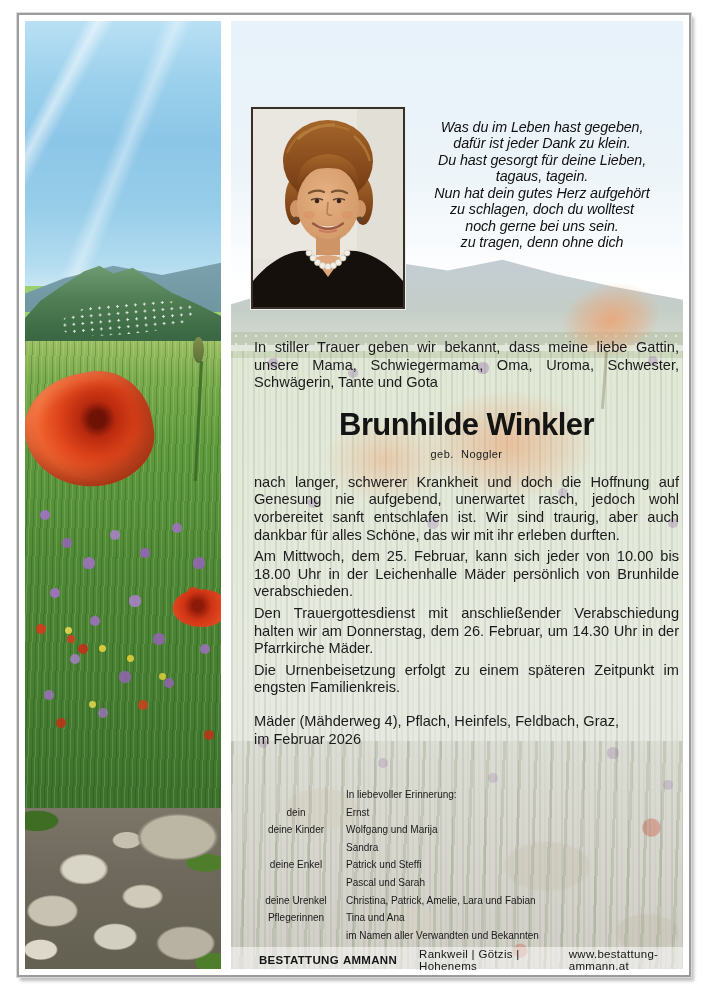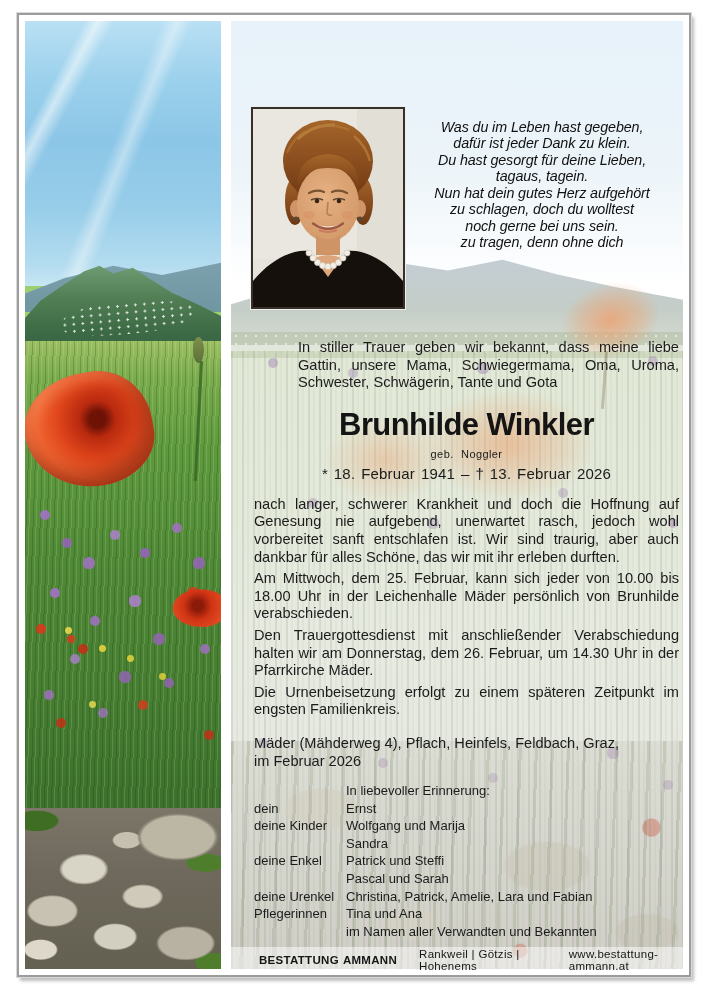--- a/index.html
+++ b/index.html
@@ -117,31 +117,31 @@
       radial-gradient(circle 11px at 64% 92%,rgba(200,70,45,.3) 0 60%,transparent 70%),
       linear-gradient(180deg,rgba(160,155,140,.14),rgba(150,145,130,.26));}
 
   
   .top-row{display:flex;margin:86px 0 0 -3px;}
   .portrait{width:150px;height:198px;flex:none;border:2px solid #35302a;background:#e9e7e0;box-shadow:0 0 0 1px #efeeea;}
   .portrait svg{display:block;}
   .poem{flex:1;padding-top:12px;font-style:italic;font-size:14.3px;line-height:16.45px;text-align:center;color:#101010;letter-spacing:-0.1px;}
 
   
-  .announcement{margin:30px 0 0 0;text-align:justify;font-size:14.6px;line-height:17.6px;padding-left:44px;}
+  .announcement{margin:30px 0 0 0;text-align:justify;font-size:14.6px;line-height:17.6px;}
   .name-block{text-align:center;margin-top:16px;}
   .name-block h1{margin:0;font-size:31px;line-height:34px;font-weight:700;letter-spacing:-0.6px;color:#141414;}
   .maiden{margin-top:6px;font-size:11px;letter-spacing:.4px;word-spacing:4px;}
   .dates{margin-top:5px;font-size:15px;letter-spacing:.2px;word-spacing:1.5px;}
   .paras{margin-top:14px;}
   .paras p{margin:0 0 4px 0;text-align:justify;font-size:14.6px;line-height:17.6px;}
   .address{margin-top:16px;font-size:14.6px;line-height:17.6px;}
-  .remembrance{margin-top:12px;font-size:13px;line-height:17.6px;}
+  .remembrance{margin-top:38px;font-size:10px;line-height:17.6px;}
   .rem-row{display:flex;}
-  .rem-label{flex:none;width:84px;text-align:left;padding-right:8px;}
+  .rem-label{flex:none;width:84px;text-align:center;padding-right:8px;}
   .rem-value{flex:1;}
 
   
   .footer{position:absolute;left:10px;right:0;bottom:-4px;height:26px;z-index:3;
     display:flex;align-items:center;padding-left:28px;box-sizing:border-box;
     background:rgba(255,255,255,.5);font-size:11.5px;letter-spacing:.3px;color:#161616;}
   .f-co .f-b1{font-weight:700;}
   .f-co .f-b2{font-weight:700;margin-left:4px;}
   .f-loc{margin-left:22px;}
   .f-web{margin-left:26px;}
@@ -264,21 +264,20 @@
               <div class="poem-line">zu tragen, denn ohne dich</div>
 
             </div>
         </div>
 
         <p class="announcement">In stiller Trauer geben wir bekannt, dass meine liebe Gattin, unsere Mama, Schwiegermama, Oma, Uroma, Schwester, Schwägerin, Tante und Gota</p>
 
         <div class="name-block">
           <h1>Brunhilde Winkler</h1>
           <div class="maiden">geb. Noggler</div>
-          <div class="dates">* 18. Februar 1941 – † 13. Februar 2026</div>
         </div>
 
         <div class="paras">
 
             <p>nach langer, schwerer Krankheit und doch die Hoffnung auf Genesung nie aufgebend, unerwartet rasch, jedoch wohl vorbereitet sanft entschlafen ist. Wir sind traurig, aber auch dankbar für alles Schöne, das wir mit ihr erleben durften.</p>
 
             <p>Am Mittwoch, dem 25. Februar, kann sich jeder von 10.00 bis 18.00 Uhr in der Leichenhalle Mäder persönlich von Brunhilde verabschieden.</p>
 
             <p>Den Trauergottesdienst mit anschließender Verabschiedung halten wir am Donnerstag, dem 26. Februar, um 14.30 Uhr in der Pfarrkirche Mäder.</p>
 

